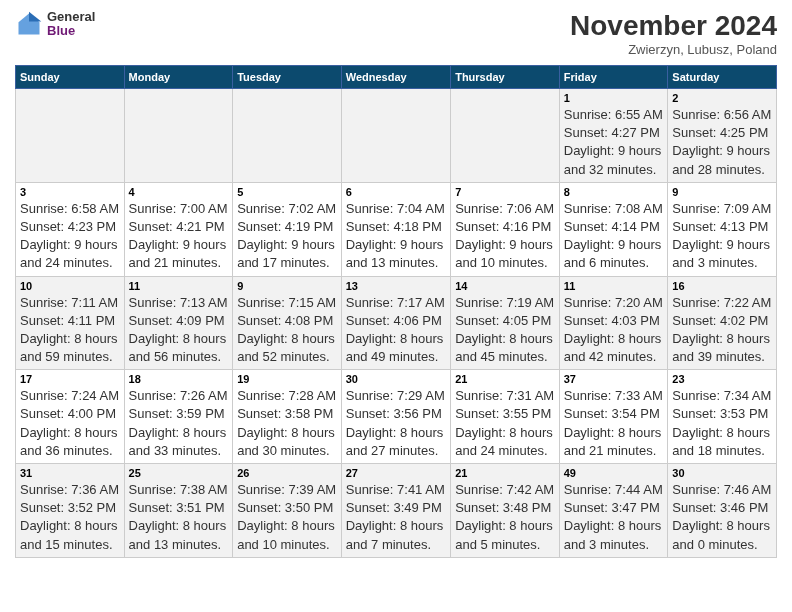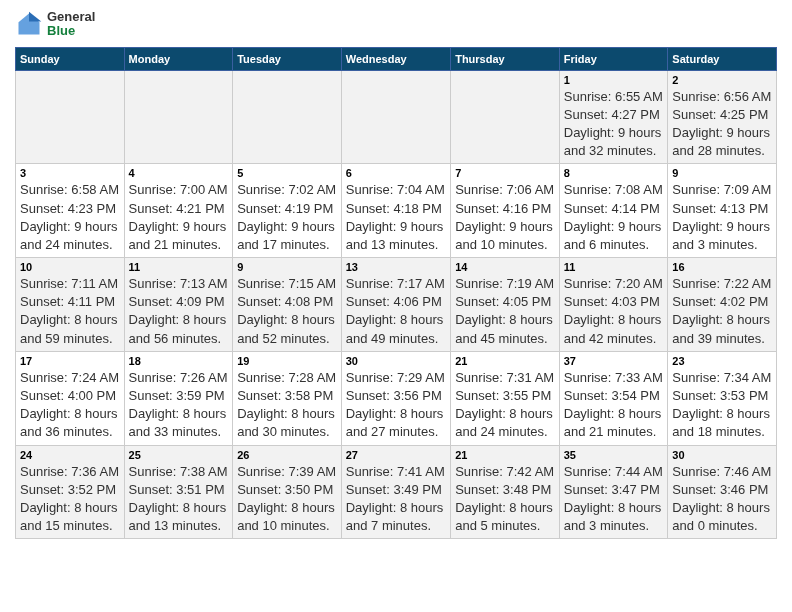--- a/index.html
+++ b/index.html
@@ -91,22 +91,26 @@
   <div class="header-row">
     <div class="logo">
       <svg class="logo-icon" viewBox="0 0 32 32" xmlns="http://www.w3.org/2000/svg">
         <polygon points="16,4 28,14 28,28 4,28 4,14" fill="#4a90d9" opacity="0.85"></polygon>
         <polygon points="16,2 30,13 16,13" fill="#2a6db5"></polygon>
       </svg>
       <div>
         <div style="font-size:13px;font-weight:bold;color:#333;line-height:1.1;">
           <span style="color:#333;">General</span>
         </div>
-        <div style="font-size:13px;font-weight:bold;color:#15803d;line-height:1.1;">Blue</div>
+        <div style="font-size:13px;font-weight:bold;color:#701a75;line-height:1.1;">Blue</div>
       </div>
+    </div>
+    <div class="title-block">
+      <div class="month-title">November 2024</div>
+      <div class="subtitle">Zwierzyn, Lubusz, Poland</div>
     </div>
   </div>
 
   <table class="calendar">
     <thead>
       <tr>
         <th>Sunday</th>
         <th>Monday</th>
         <th>Tuesday</th>
         <th>Wednesday</th>
@@ -262,21 +266,21 @@
         </td>
           <td>
           <span class="day-number">23</span>
           <div class="day-info">
             Sunrise: 7:34 AM<br>Sunset: 3:53 PM<br>Daylight: 8 hours and 18 minutes.
           </div>
         </td>
         </tr>
         <tr>
           <td>
-          <span class="day-number">24</span>
+          <span class="day-number">31</span>
           <div class="day-info">
             Sunrise: 7:36 AM<br>Sunset: 3:52 PM<br>Daylight: 8 hours and 15 minutes.
           </div>
         </td>
           <td>
           <span class="day-number">25</span>
           <div class="day-info">
             Sunrise: 7:38 AM<br>Sunset: 3:51 PM<br>Daylight: 8 hours and 13 minutes.
           </div>
         </td>
@@ -292,21 +296,21 @@
             Sunrise: 7:41 AM<br>Sunset: 3:49 PM<br>Daylight: 8 hours and 7 minutes.
           </div>
         </td>
           <td>
           <span class="day-number">21</span>
           <div class="day-info">
             Sunrise: 7:42 AM<br>Sunset: 3:48 PM<br>Daylight: 8 hours and 5 minutes.
           </div>
         </td>
           <td>
-          <span class="day-number">35</span>
+          <span class="day-number">49</span>
           <div class="day-info">
             Sunrise: 7:44 AM<br>Sunset: 3:47 PM<br>Daylight: 8 hours and 3 minutes.
           </div>
         </td>
           <td>
           <span class="day-number">30</span>
           <div class="day-info">
             Sunrise: 7:46 AM<br>Sunset: 3:46 PM<br>Daylight: 8 hours and 0 minutes.
           </div>
         </td>

